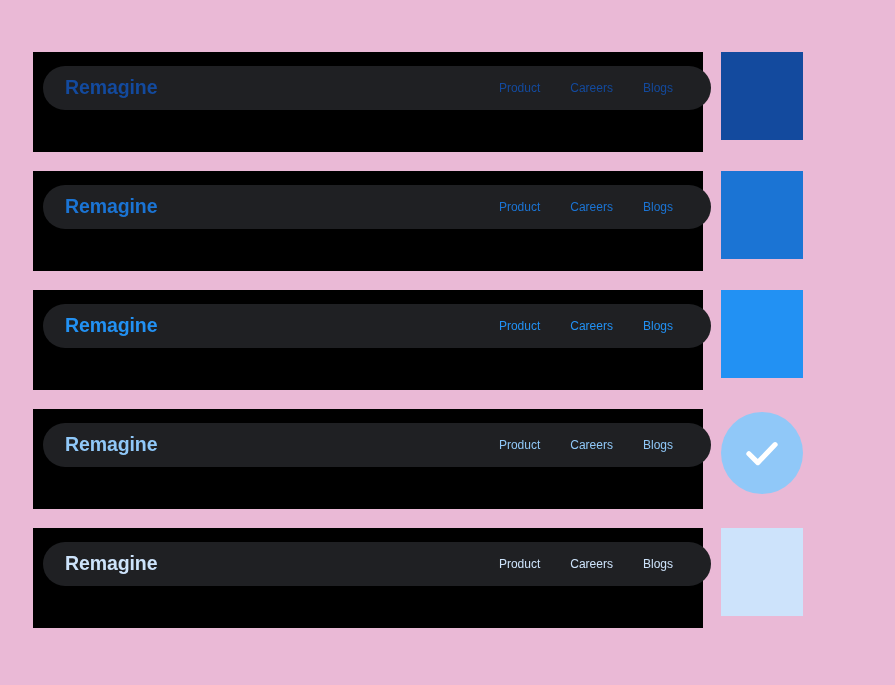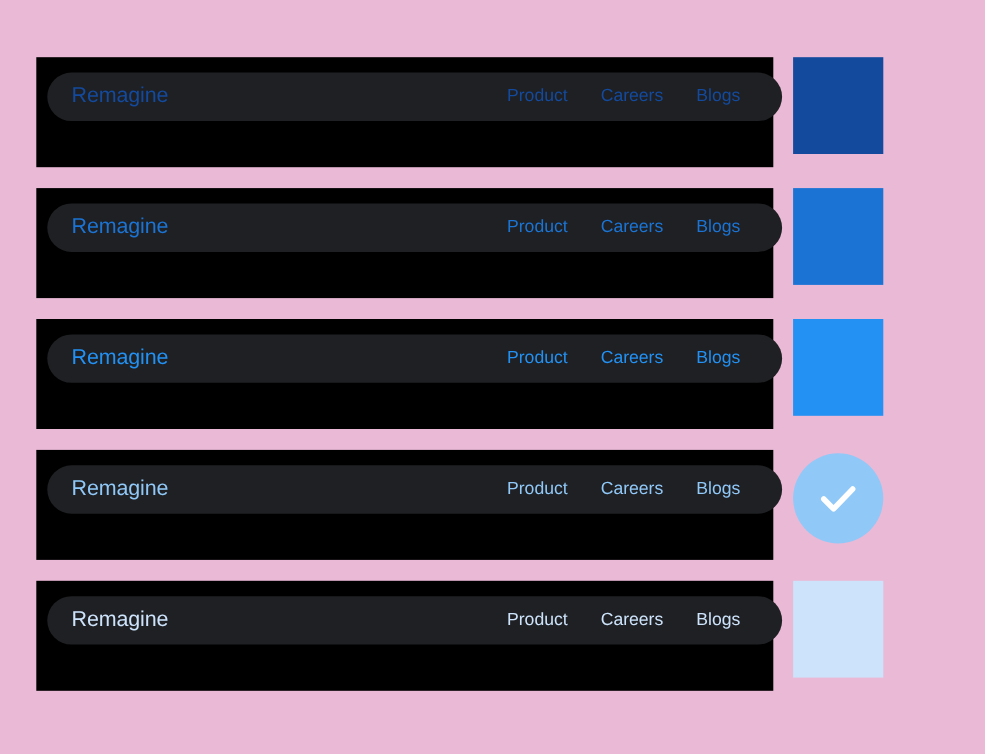--- a/index.html
+++ b/index.html
@@ -50,36 +50,36 @@
     height: 44px;
     background: #1f2023;
     border-radius: 26px;
     display: flex;
     align-items: center;
     padding: 0 28px 0 22px;
   }
 
   .brand-logo {
     font-size: 19.5px;
-    font-weight: normal;
+    font-weight: bold;
     letter-spacing: -0.1px;
     white-space: nowrap;
     line-height: 1;
   }
 
   .nav-links {
     margin-left: auto;
     display: flex;
     align-items: center;
     gap: 30px;
     padding-right: 10px;
   }
 
   .nav-link {
-    font-size: 16px;
+    font-size: 12px;
     font-weight: normal;
     white-space: nowrap;
     line-height: 1;
   }
 
   .swatch {
     width: 82px;
     height: 88px;
     flex: 0 0 auto;
   }

